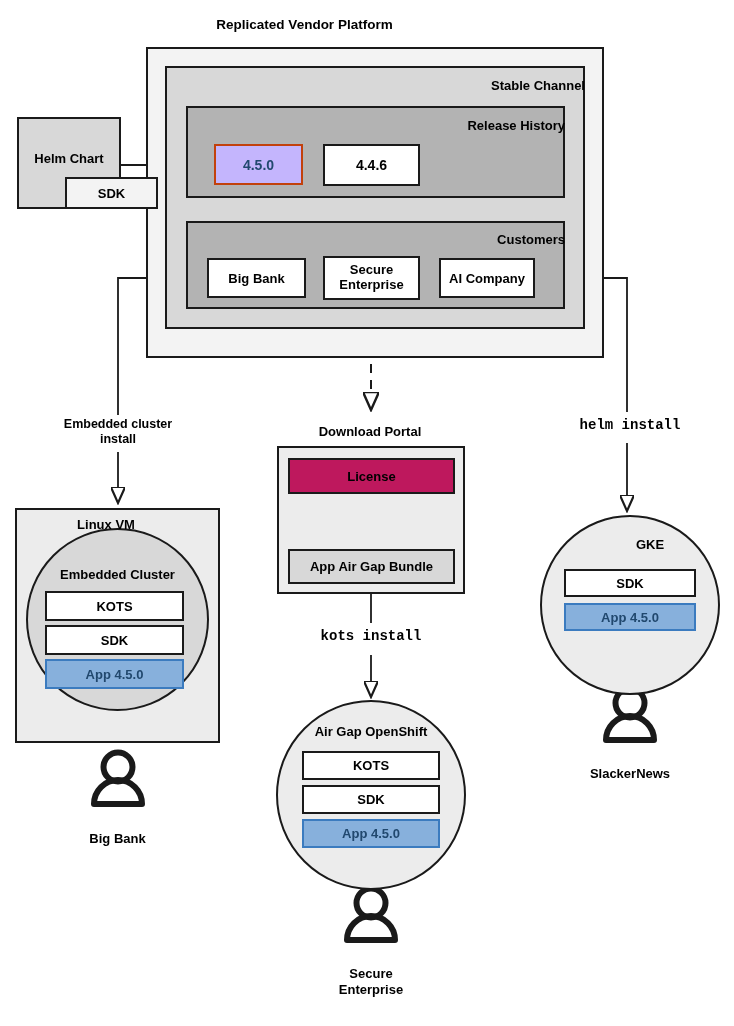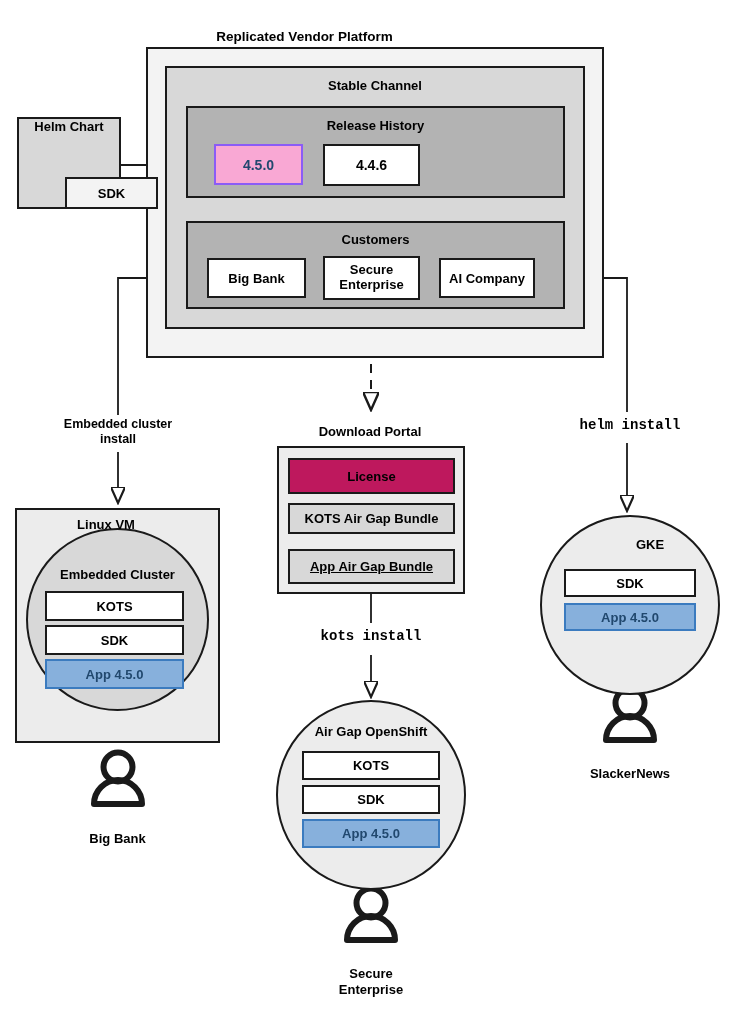--- a/index.html
+++ b/index.html
@@ -13,36 +13,36 @@
   .bx{position:absolute;box-sizing:border-box;border:2px solid #1a1a1a;
       display:flex;align-items:center;justify-content:center;text-align:center;}
   .lbl{position:absolute;text-align:center;font-weight:bold;}
 
   
   #platform-outer{left:146px;top:47px;width:458px;height:311px;background:#f3f3f3;}
   #channel-box{left:165px;top:66px;width:420px;height:263px;background:#d8d8d8;}
   #release-history-box{left:186px;top:106px;width:379px;height:92px;background:#b3b3b3;}
   #customers-box{left:186px;top:221px;width:379px;height:88px;background:#b3b3b3;}
 
-  .sect-title{position:absolute;left:0;right:0;text-align:center;font-weight:bold;font-size:13px;}
+  .sect-title{position:absolute;left:0;right:0;text-align:right;font-weight:bold;font-size:13px;}
 
   
-  #release-450{left:214px;top:144px;width:89px;height:41px;background:#f9a8d4;
-               border:2px solid #8b5cf6;color:#21486e;font-weight:bold;font-size:14px;}
+  #release-450{left:214px;top:144px;width:89px;height:41px;background:#c4b5fd;
+               border:2px solid #c2410c;color:#21486e;font-weight:bold;font-size:14px;}
   #release-446{left:323px;top:144px;width:97px;height:42px;background:#ffffff;
                border:2px solid #1a1a1a;font-weight:bold;font-size:14px;}
 
   
   #cust-big-bank{left:207px;top:258px;width:99px;height:40px;background:#fff;font-weight:bold;font-size:13px;}
   #cust-secure-enterprise{left:323px;top:256px;width:97px;height:44px;background:#fff;font-weight:bold;font-size:13px;line-height:1.15;}
   #cust-ai-company{left:439px;top:258px;width:96px;height:40px;background:#fff;font-weight:bold;font-size:13px;text-align:right;}
 
   
   #helm-chart-box{left:17px;top:117px;width:104px;height:92px;background:#d8d8d8;
-                  align-items:flex-start;font-weight:bold;font-size:13px;}
+                  align-items:flex-start;padding-top:32px;font-weight:bold;font-size:13px;}
   #helm-sdk-box{left:65px;top:177px;width:93px;height:32px;background:#f3f3f3;font-weight:bold;font-size:13px;}
 
   
   .edge-label{position:absolute;text-align:center;font-weight:bold;font-size:12.5px;line-height:1.2;}
   .mono{font-family:"Liberation Mono","DejaVu Sans Mono",monospace;font-size:14px;font-weight:bold;letter-spacing:0px;}
 
   
   #linux-vm-box{left:15px;top:508px;width:205px;height:235px;background:#ececec;}
   #linux-vm-title{left:15px;top:517px;width:182px;font-size:13px;}
   #embedded-cluster-circle{position:absolute;left:26px;top:528px;width:183px;height:183px;
@@ -52,21 +52,21 @@
   #ec-sdk{left:45px;top:625px;width:139px;height:30px;background:#fff;font-weight:bold;font-size:13px;}
   #ec-app{left:45px;top:659px;width:139px;height:30px;background:#87b0dc;border-color:#3b7bbf;
           color:#21486e;font-weight:bold;font-size:13px;}
   #big-bank-user-label{left:15px;top:831px;width:205px;font-size:13px;}
 
   
   #download-portal-title{left:275px;top:424px;width:190px;font-size:13px;}
   #download-portal-box{left:277px;top:446px;width:188px;height:148px;background:#ececec;}
   #dp-license{left:288px;top:458px;width:167px;height:36px;background:#be185d;font-weight:bold;font-size:13px;}
   #dp-kots-bundle{left:288px;top:503px;width:167px;height:31px;background:#d8d8d8;font-weight:bold;font-size:13px;}
-  #dp-app-bundle{left:288px;top:549px;width:167px;height:35px;background:#d8d8d8;font-weight:bold;font-size:13px;text-decoration:underline;}
+  #dp-app-bundle{left:288px;top:549px;width:167px;height:35px;background:#d8d8d8;font-weight:bold;font-size:13px;}
 
   
   #airgap-circle{position:absolute;left:276px;top:700px;width:190px;height:190px;
                  border-radius:50%;background:#ececec;border:2.5px solid #1a1a1a;box-sizing:border-box;}
   #airgap-title{left:276px;top:724px;width:190px;font-size:13px;}
   #ag-kots{left:302px;top:751px;width:138px;height:29px;background:#fff;font-weight:bold;font-size:13px;}
   #ag-sdk{left:302px;top:785px;width:138px;height:29px;background:#fff;font-weight:bold;font-size:13px;}
   #ag-app{left:302px;top:819px;width:138px;height:29px;background:#87b0dc;border-color:#3b7bbf;
           color:#21486e;font-weight:bold;font-size:13px;}
   #secure-enterprise-user-label{left:276px;top:966px;width:190px;font-size:13px;line-height:1.25;}
@@ -74,21 +74,21 @@
   
   #gke-circle{position:absolute;left:540px;top:515px;width:180px;height:180px;
               border-radius:50%;background:#ececec;border:2.5px solid #1a1a1a;box-sizing:border-box;}
   #gke-title{left:560px;top:537px;width:180px;font-size:13px;}
   #gke-sdk{left:564px;top:569px;width:132px;height:28px;background:#fff;font-weight:bold;font-size:13px;}
   #gke-app{left:564px;top:603px;width:132px;height:28px;background:#87b0dc;border-color:#3b7bbf;
            color:#21486e;font-weight:bold;font-size:13px;}
   #slackernews-user-label{left:540px;top:766px;width:180px;font-size:13px;}
 
   
-  #diagram-title{left:0;top:29px;width:609px;font-size:13.5px;}
+  #diagram-title{left:0;top:17px;width:609px;font-size:13.5px;}
 </style>
 </head>
 <body>
 
 <div class="stage">
 
   <svg class="lines" viewBox="0 0 734 1026">
     <defs>
       <marker id="arrowOpen" markerWidth="10" markerHeight="8" refX="9" refY="4" orient="auto">
         <path d="M0,0 L9,4 L0,8 z" fill="#ffffff" stroke="#1a1a1a" stroke-width="1.2"></path>
@@ -161,21 +161,20 @@
   <div class="lbl" id="linux-vm-title">Linux VM</div>
   <div class="lbl" id="embedded-cluster-title">Embedded Cluster</div>
   <div class="bx" id="ec-kots">KOTS</div>
   <div class="bx" id="ec-sdk">SDK</div>
   <div class="bx" id="ec-app">App 4.5.0</div>
   <div class="lbl" id="big-bank-user-label">Big Bank</div>
 
   <div class="lbl" id="download-portal-title">Download Portal</div>
   <div class="bx" id="download-portal-box"></div>
   <div class="bx" id="dp-license">License</div>
-  <div class="bx" id="dp-kots-bundle">KOTS Air Gap Bundle</div>
   <div class="bx" id="dp-app-bundle">App Air Gap Bundle</div>
 
   <div id="airgap-circle"></div>
   <div class="lbl" id="airgap-title">Air Gap OpenShift</div>
   <div class="bx" id="ag-kots">KOTS</div>
   <div class="bx" id="ag-sdk">SDK</div>
   <div class="bx" id="ag-app">App 4.5.0</div>
   <div class="lbl" id="secure-enterprise-user-label" style="white-space:pre-line;">Secure
 Enterprise</div>
 

